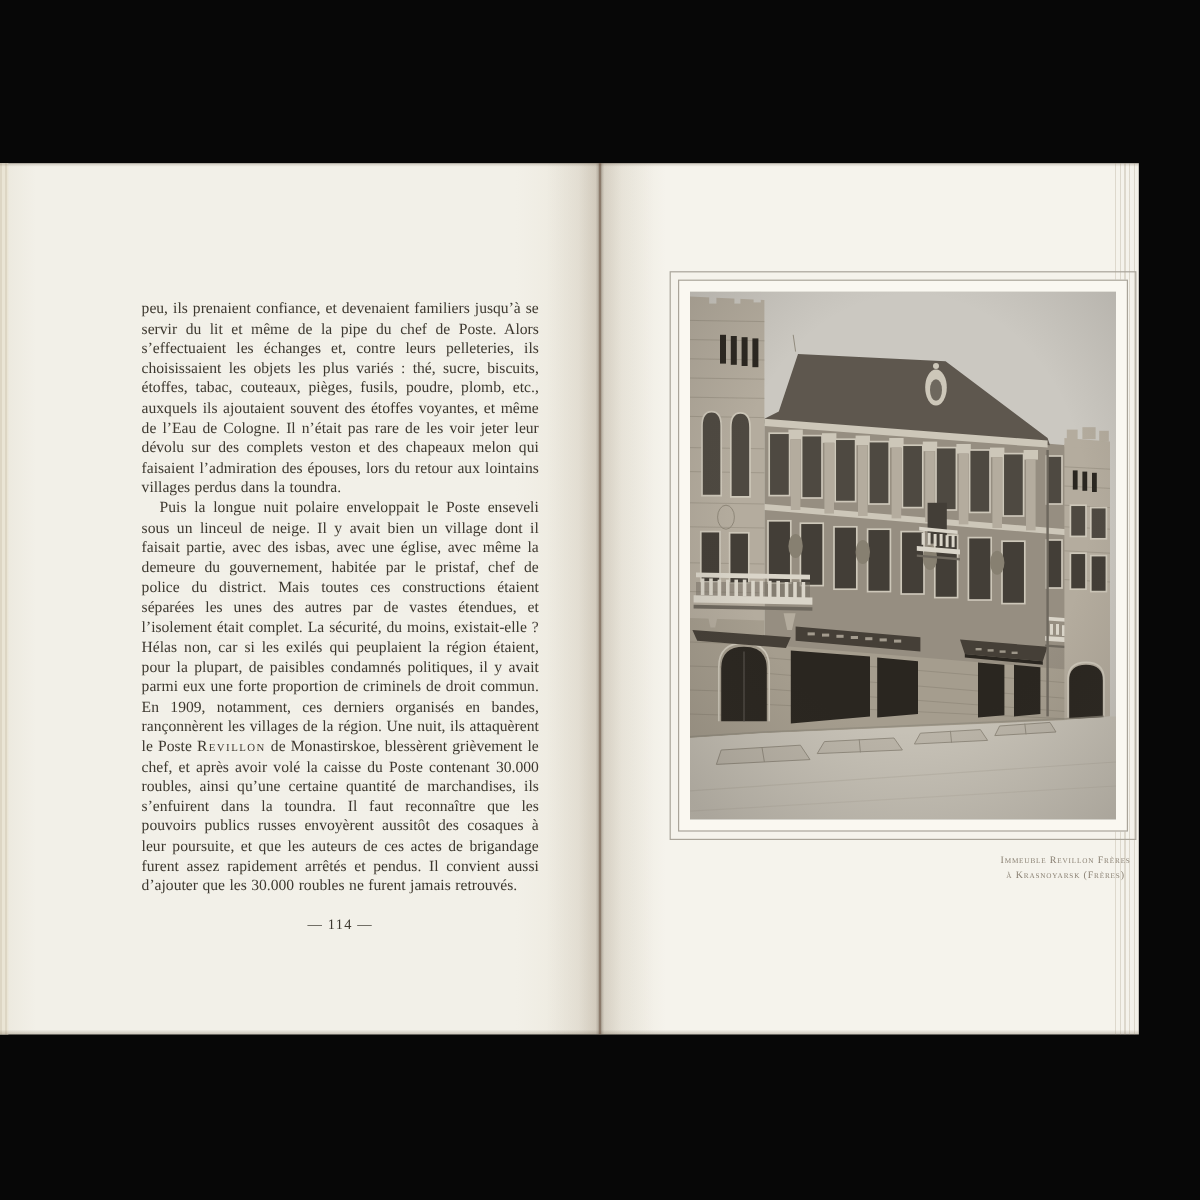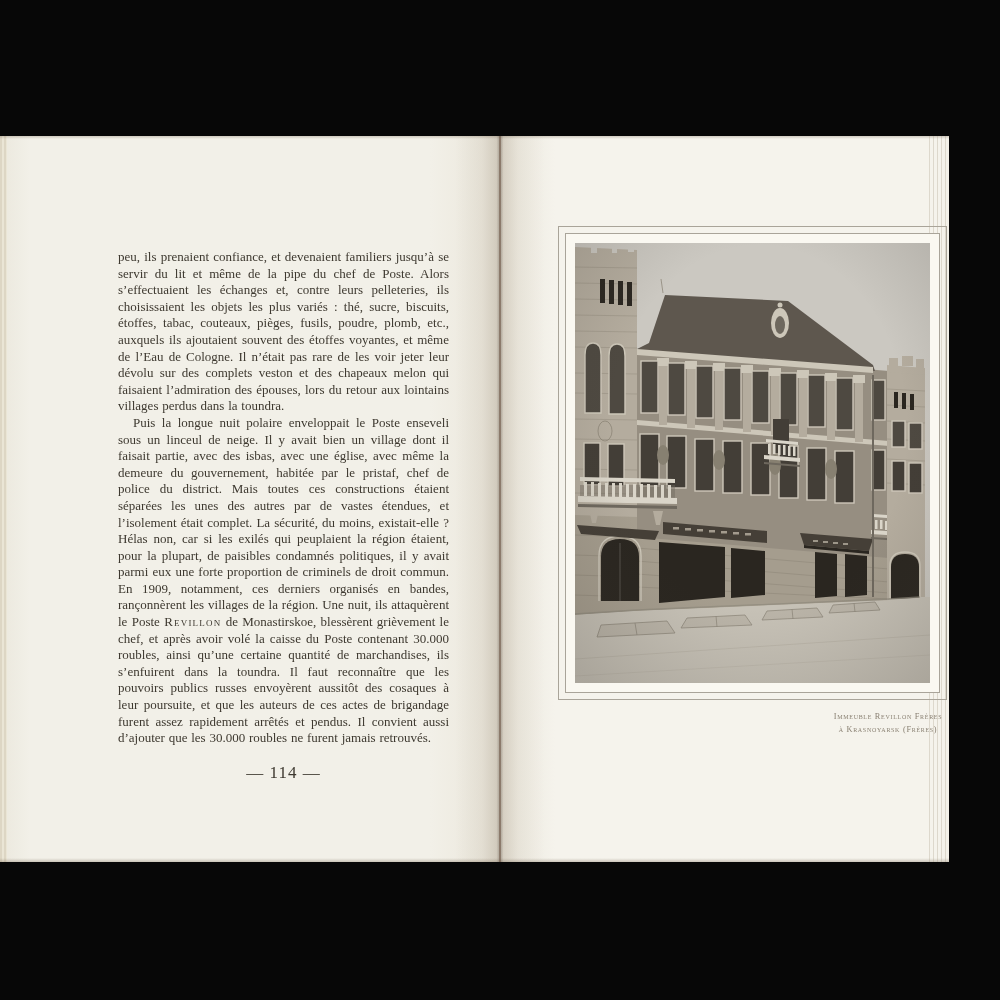--- a/index.html
+++ b/index.html
@@ -27,21 +27,21 @@
   .gutter-line{position:absolute;left:499px;top:0;bottom:0;width:2px;background:rgba(108,82,64,.5);}
 
   
   .text-block{position:absolute;left:118px;top:82px;width:331px;
     font-size:13px;line-height:16.6px;color:var(--ink,#3d382f);
     text-align:justify;word-spacing:.5px;hyphens:none;margin-top:31px;}
   .text-block p{margin:0;text-indent:15px;}
   .text-block p.no-indent{text-indent:0;}
   .sc{font-variant:small-caps;letter-spacing:1.2px;}
   .page-number{position:absolute;left:118px;top:627px;width:331px;text-align:center;
-    font-size:17px;letter-spacing:1px;color:var(--ink,#3d382f);}
+    font-size:12px;letter-spacing:1px;color:var(--ink,#3d382f);}
 
   
   .plate{position:absolute;left:58px;top:90px;width:389px;height:474px;
     box-sizing:border-box;border:1px solid var(--rule,#a9a499);padding:6px;}
   .plate-inner{width:100%;height:100%;box-sizing:border-box;
     border:1px solid var(--rule,#a9a499);padding:9px;background:var(--plate-paper,#faf8f1);}
   .photo{width:100%;height:100%;background:var(--photo-sky,#cbc8c1);overflow:hidden;}
   .photo svg{display:block;width:100%;height:100%;}
   .plate-caption{position:absolute;left:318px;top:574px;width:140px;text-align:center;
     font-variant:small-caps;font-size:8.3px;letter-spacing:.7px;line-height:13px;

